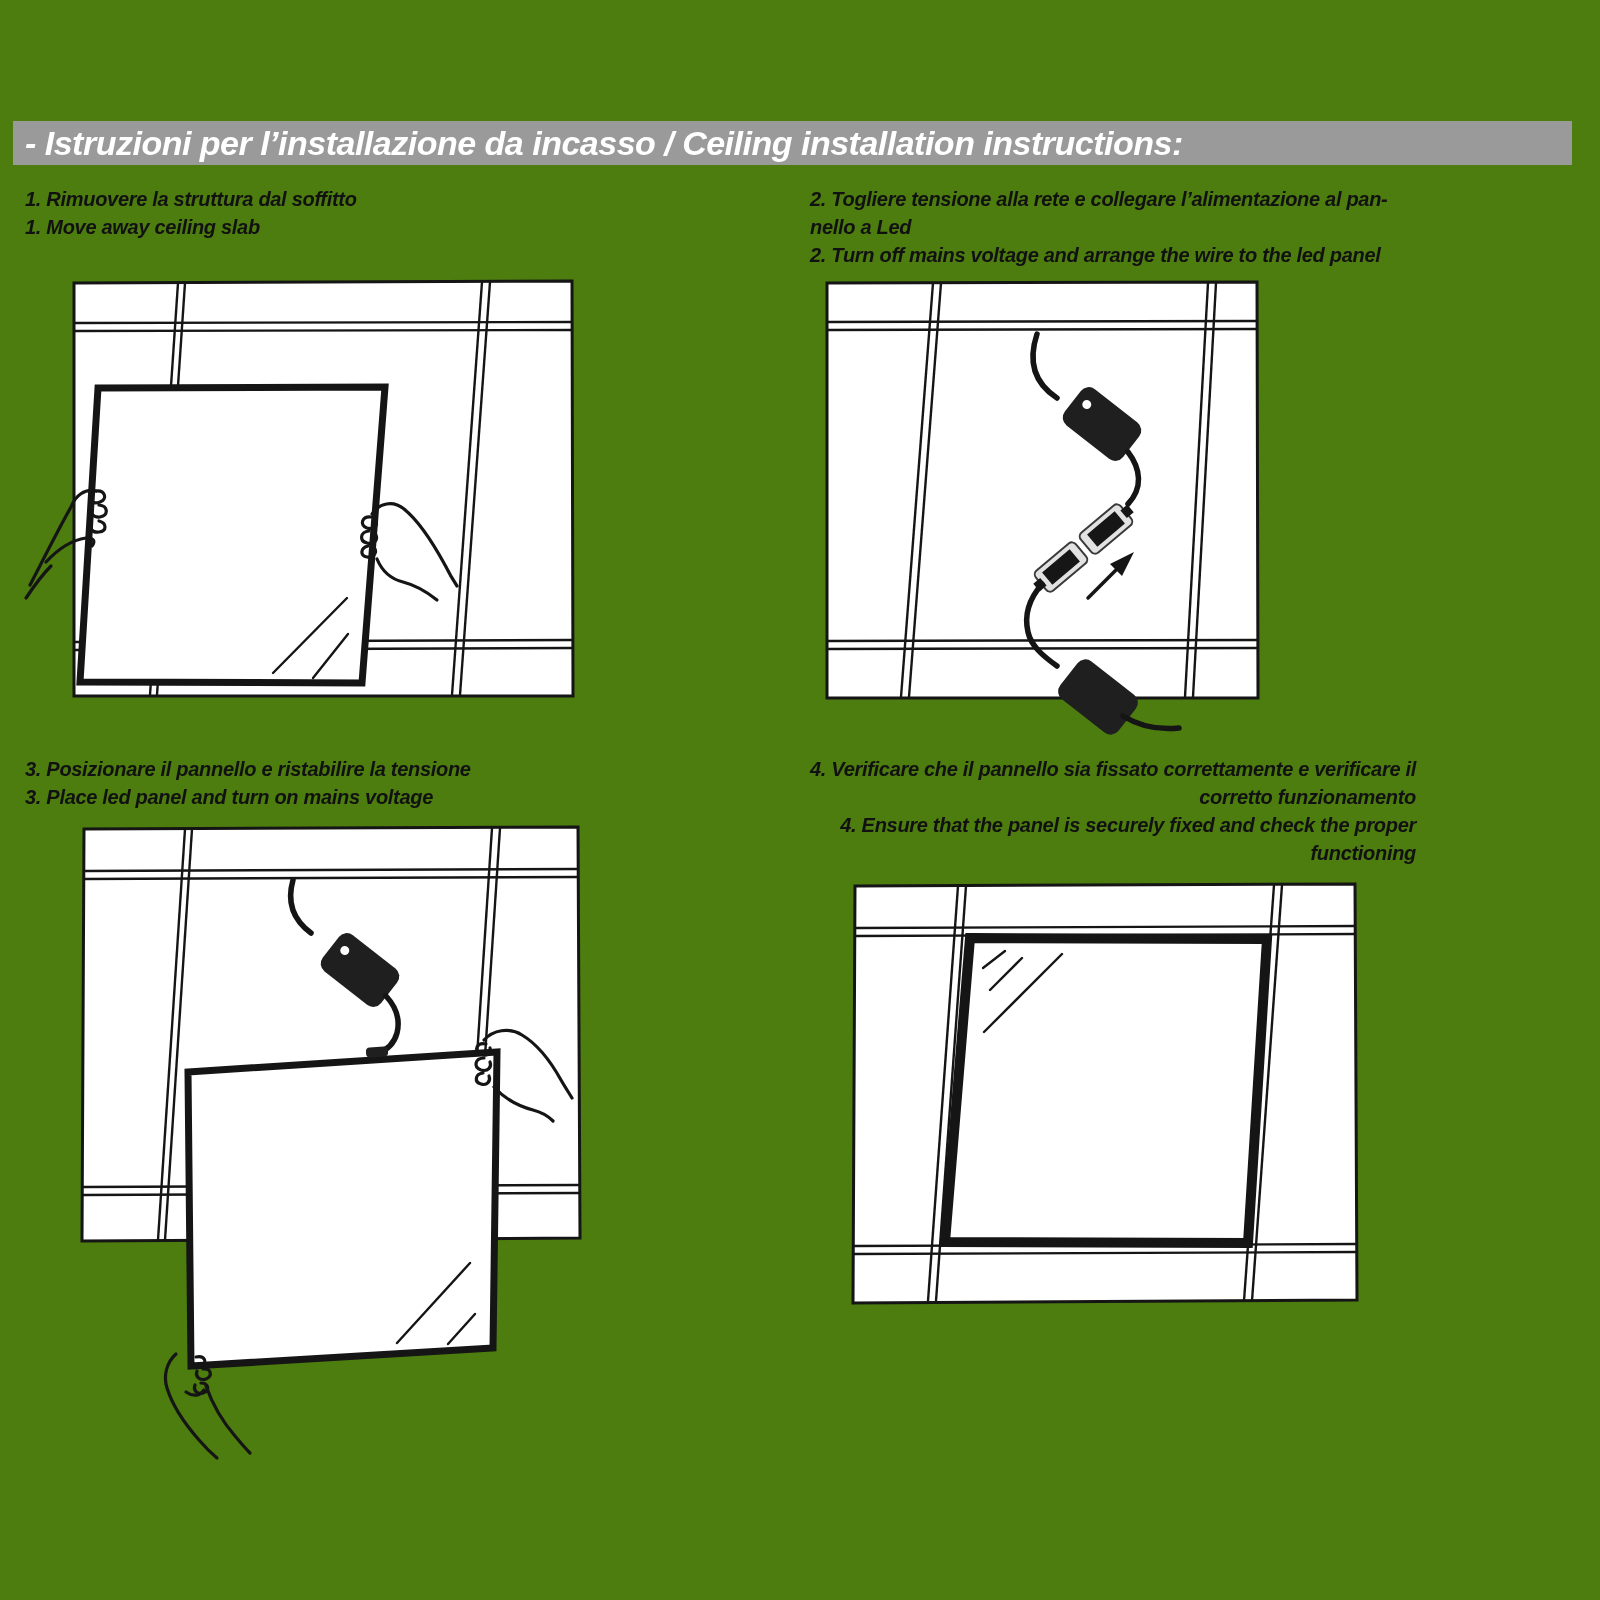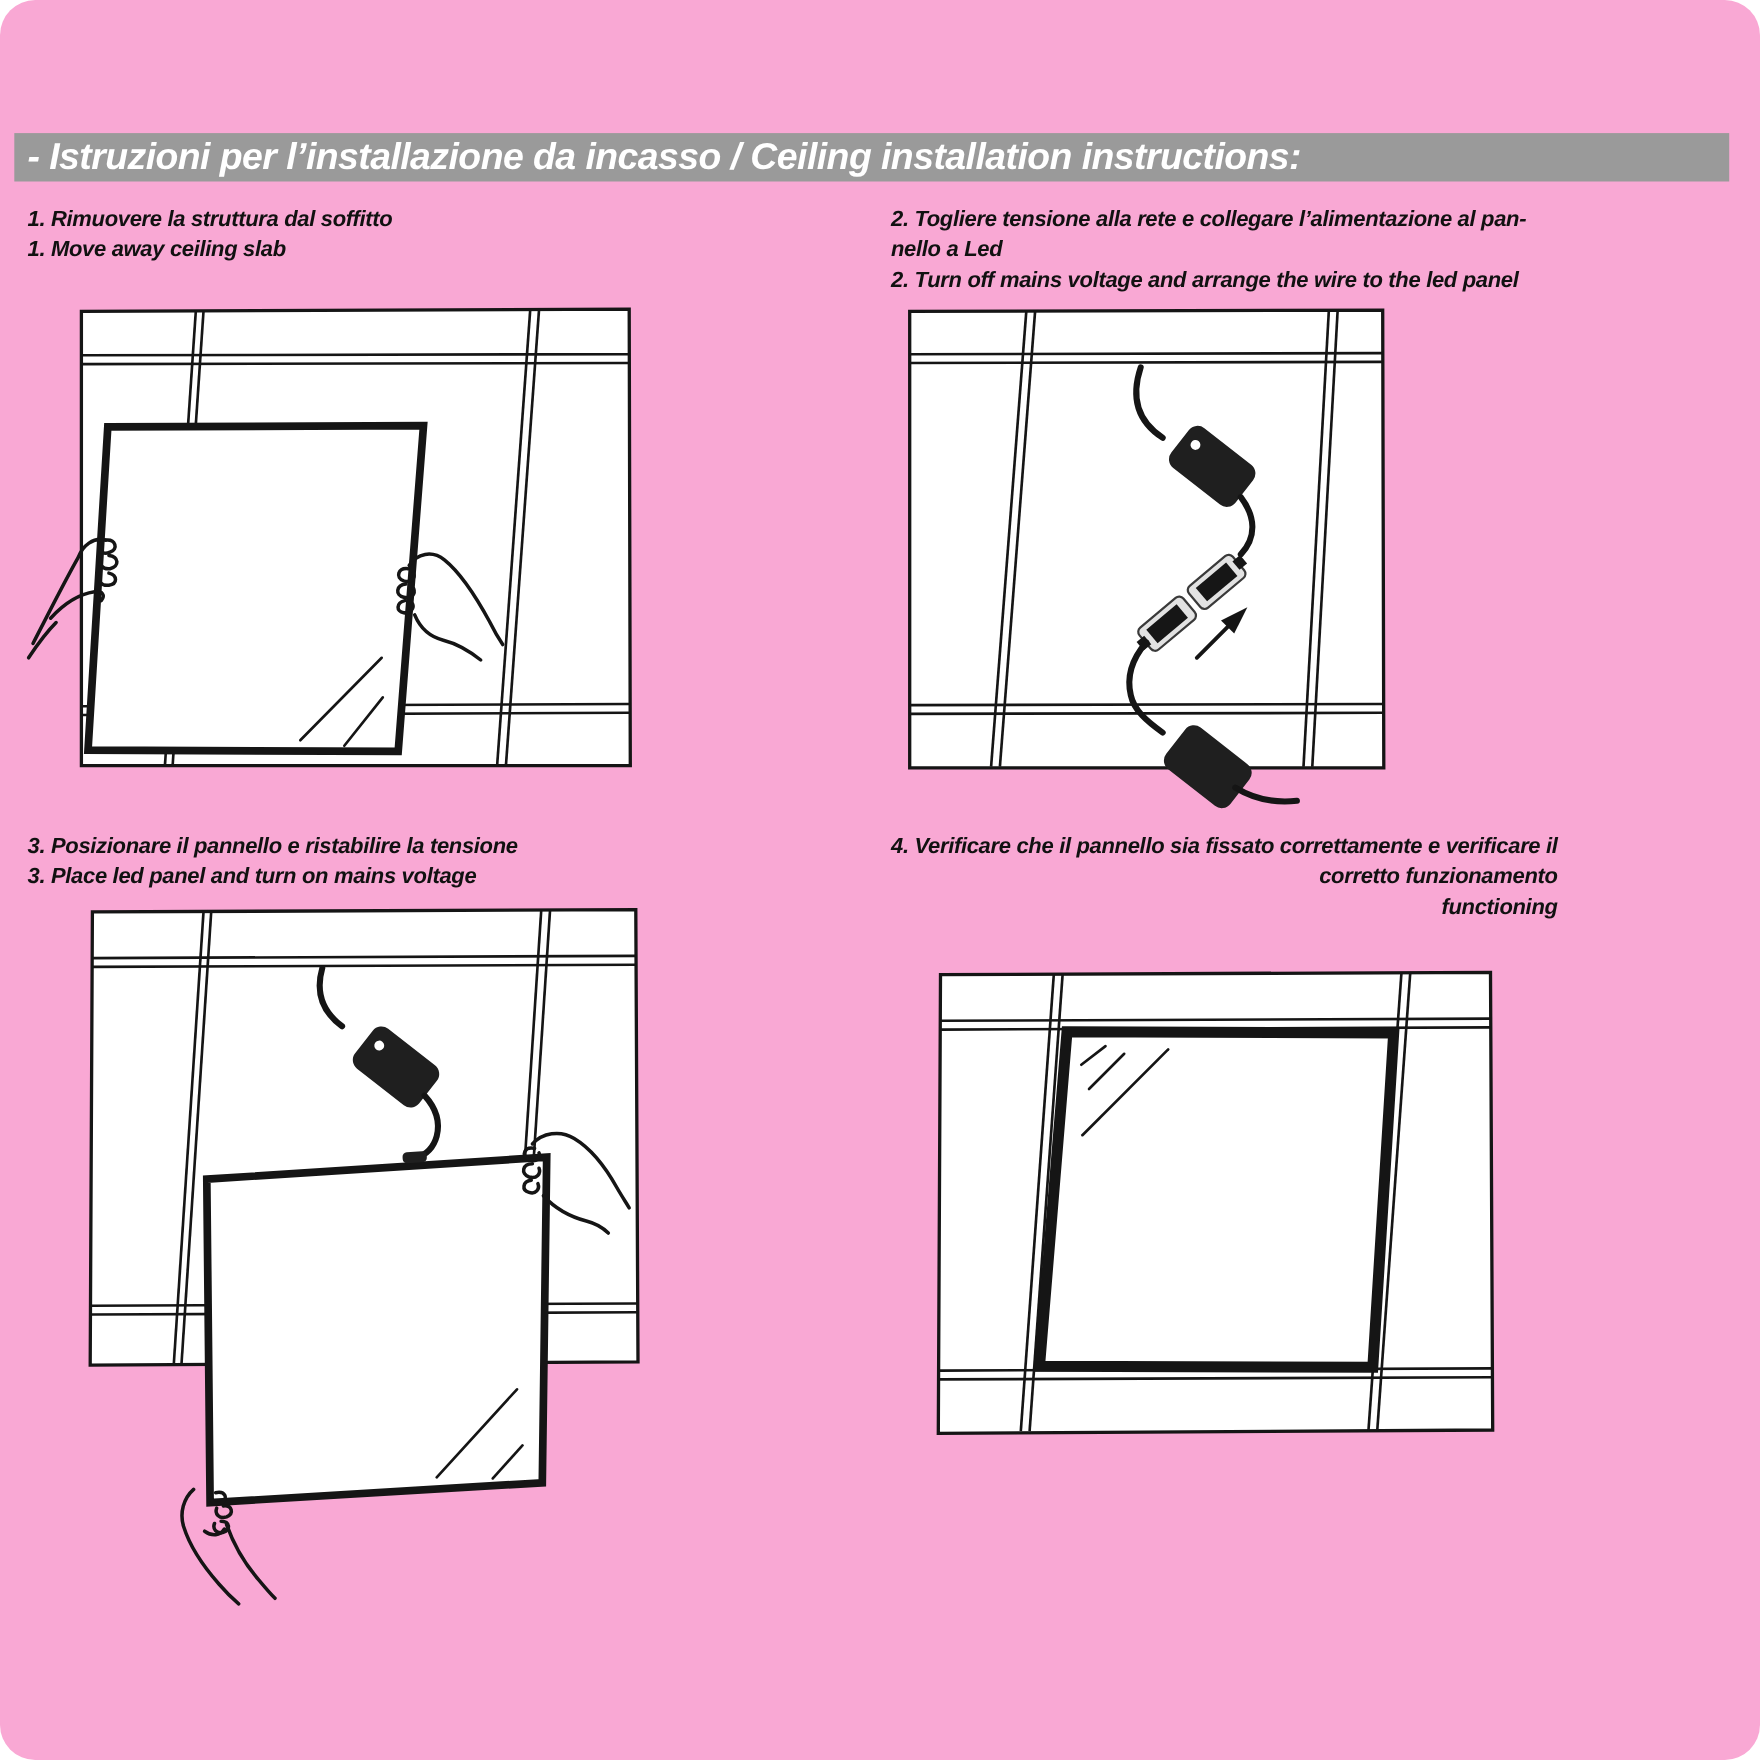--- a/index.html
+++ b/index.html
@@ -1,19 +1,19 @@
 <!DOCTYPE html>
 <html><head>
 <meta charset="utf-8">
 <style>
   html,body{margin:0;padding:0;background:#fff;}
   .page{
-    position:relative; width:1600px; height:1600px; background:#f9a8d4;
+    position:relative; width:1600px; height:1600px; background:#4d7c0f;
     font-family:"Liberation Sans","DejaVu Sans",sans-serif;
-    font-weight:700; font-style:italic; overflow:hidden;border-radius:32px;
+    font-weight:700; font-style:italic; overflow:hidden;
   }
   .header-bar{
     position:absolute; left:13px; top:121px; width:1559px; height:44px;
     background:#9a9a9a; box-sizing:border-box; padding-left:12px;
   }
   .header-title{
     color:#ffffff; font-size:34px; line-height:44px; white-space:nowrap;
     letter-spacing:-0.5px; display:block;
   }
   .step-text{
@@ -55,20 +55,21 @@
   </div>
 
   <div class="step-text" style="left:25px;top:755px;">
     <div>3. Posizionare il pannello e ristabilire la tensione</div>
     <div>3. Place led panel and turn on mains voltage</div>
   </div>
 
   <div class="step-text" style="left:810px;top:755px;text-align:right;">
     <div>4. Verificare che il pannello sia fissato correttamente e verificare il</div>
     <div>corretto funzionamento</div>
+    <div>4. Ensure that the panel is securely fixed and check the proper</div>
     <div>functioning</div>
   </div>
 
   <svg class="figs" viewBox="0 0 1600 1600">
 
     <g>
       <path class="ob" d="M74,283 L572,281 L573,696 L74,696 Z"></path>
       <g>
         <path class="rl" d="M74,323 L572,322"></path>
         <path class="rl" d="M74,331 L572,330"></path>

